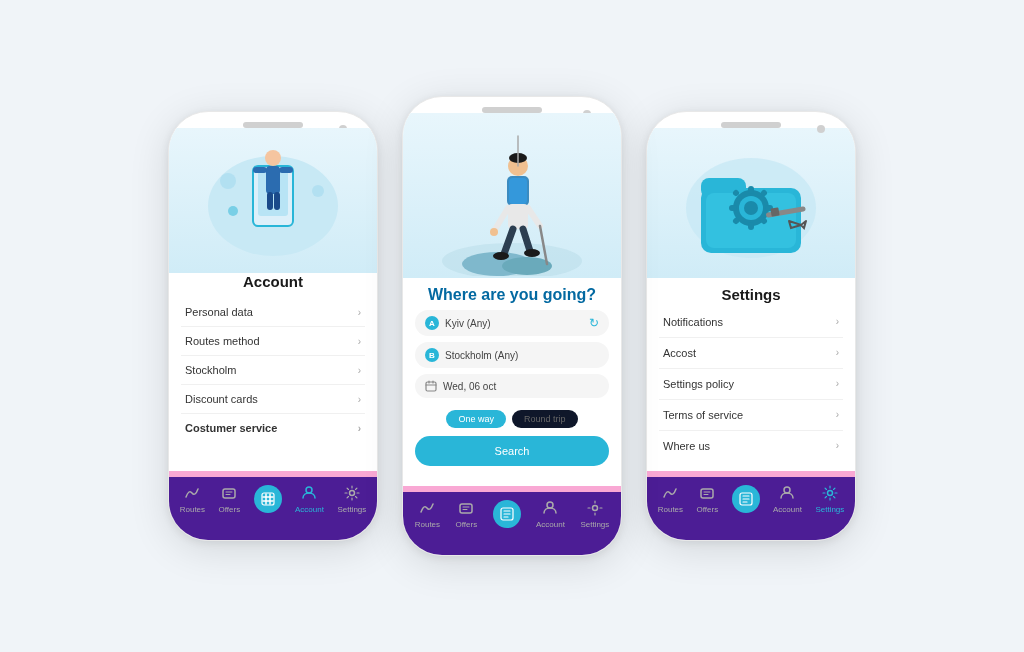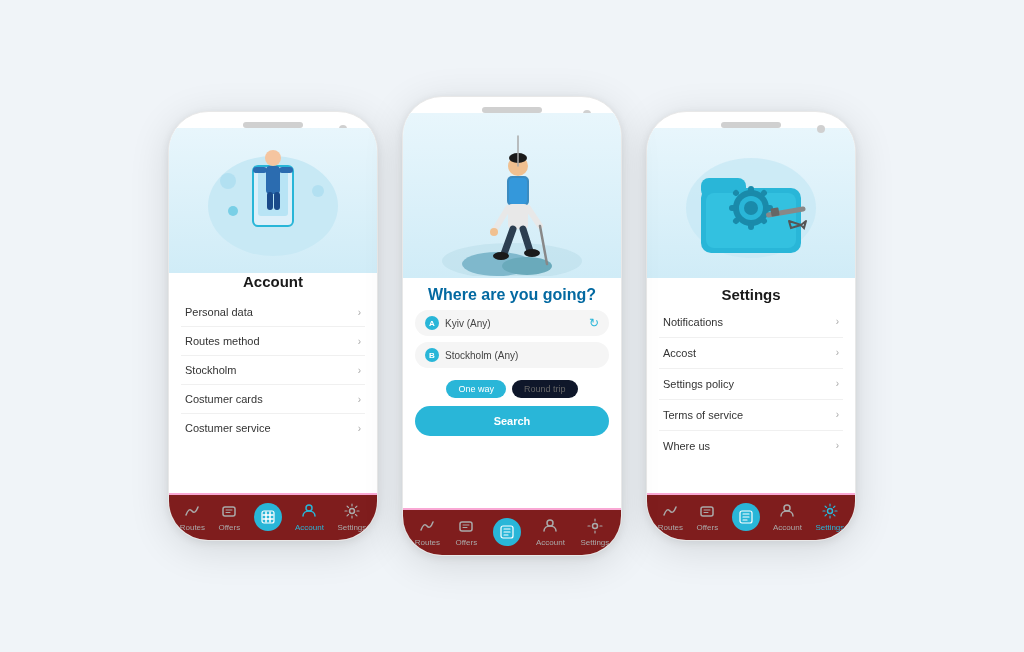--- a/index.html
+++ b/index.html
@@ -72,34 +72,34 @@
     }
     .menu-item {
       display: flex;
       justify-content: space-between;
       align-items: center;
       padding: 8px 4px;
       border-bottom: 1px solid #f0f0f0;
       font-size: 11px;
       color: #333;
     }
-    .menu-item:last-child { border-bottom: none; }
+    .menu-item:last-child { border-bottom: none; font-weight: bold; }
     .chevron {
       color: #aaa;
       font-size: 10px;
     }
 
     
     .bottom-nav {
       display: flex;
       justify-content: space-around;
       align-items: center;
-      padding: 6px 4px 8px;
-      border-top: 2px solid #f9a8d4;
-      background: #7f1d1d;
+      padding: 6px 4px 26px;
+      border-top: 6px solid #f9a8d4;
+      background: #4c1d95;
     }
     .nav-item {
       display: flex;
       flex-direction: column;
       align-items: center;
       gap: 2px;
       font-size: 8px;
       color: #aaa;
     }
     .nav-item.active { color: #29b6d8; }
@@ -196,21 +196,21 @@
       color: #666;
     }
     .search-btn {
       background: #29b6d8;
       color: white;
       border: none;
       border-radius: 20px;
       padding: 9px;
       width: 100%;
       font-size: 11px;
-      font-weight: 700;
+      font-weight: 400;
       cursor: pointer;
       margin-bottom: 4px;
     }
 
     
     .phone3-illustration {
       height: 150px;
       background: linear-gradient(180deg, #e8f6fc 0%, #d0ecf7 100%);
       display: flex;
       align-items: center;
@@ -282,21 +282,21 @@
         </div>
         <div class="menu-item">
           <span>Routes method</span>
           <span class="chevron">›</span>
         </div>
         <div class="menu-item">
           <span>Stockholm</span>
           <span class="chevron">›</span>
         </div>
         <div class="menu-item">
-          <span>Costumer cards</span>
+          <span>Discount cards</span>
           <span class="chevron">›</span>
         </div>
         <div class="menu-item">
           <span>Costumer service</span>
           <span class="chevron">›</span>
         </div>
       </div>
 
       <div class="bottom-nav">
         <div class="nav-item">
@@ -389,20 +389,27 @@
 
       <div class="search-form">
         <div class="input-row">
           <div class="input-dot dot-a">A</div>
           <span>Kyiv (Any)</span>
           <span class="refresh-icon">↻</span>
         </div>
         <div class="input-row">
           <div class="input-dot dot-b">B</div>
           <span>Stockholm (Any)</span>
+        </div>
+        <div class="input-row">
+          <svg width="12" height="12" viewBox="0 0 12 12" fill="none">
+              <rect x="1" y="2" width="10" height="9" rx="1.5" stroke="#888" stroke-width="1.2"></rect>
+              <path d="M4 1v2M8 1v2M1 5h10" stroke="#888" stroke-width="1.2" stroke-linecap="round"></path>
+            </svg>
+          <span>Wed, 06 oct</span>
         </div>
 
         <div class="trip-type-row">
           <button class="trip-btn trip-btn-active">One way</button>
           <button class="trip-btn trip-btn-inactive">Round trip</button>
         </div>
 
         <button class="search-btn">Search</button>
       </div>
 

